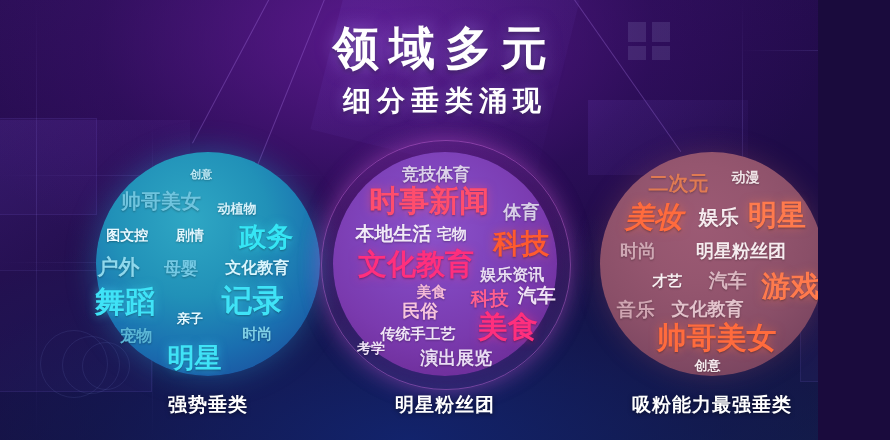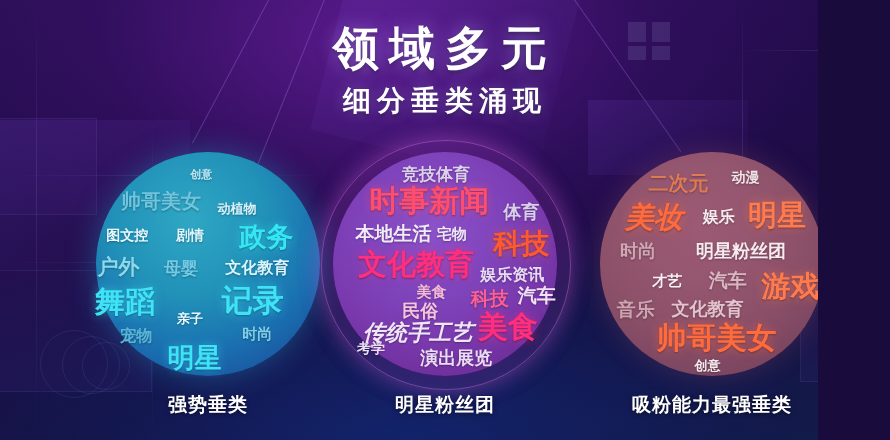--- a/index.html
+++ b/index.html
@@ -147,32 +147,32 @@
         <span class="w" style="left: 53%; top: 36%; font-size: 15px; color: rgb(239, 230, 246); text-shadow: rgba(0, 0, 0, 0.28) 0px 1px 2px;">宅物</span>
         <span class="w" style="left: 84%; top: 41%; font-size: 28px; color: rgb(255, 90, 46); text-shadow: rgba(255, 90, 46, 0.533) 0px 0px 10px, rgba(0, 0, 0, 0.35) 0px 1px 2px;">科技</span>
         <span class="w" style="left: 37%; top: 50%; font-size: 29px; color: rgb(255, 47, 125); text-shadow: rgba(255, 47, 125, 0.533) 0px 0px 10px, rgba(0, 0, 0, 0.35) 0px 1px 2px;">文化教育</span>
         <span class="w" style="left: 80%; top: 55%; font-size: 16px; color: rgb(232, 220, 242); text-shadow: rgba(0, 0, 0, 0.28) 0px 1px 2px;">娱乐资讯</span>
         <span class="w" style="left: 44%; top: 62%; font-size: 15px; color: rgb(243, 185, 214); text-shadow: rgba(0, 0, 0, 0.28) 0px 1px 2px;">美食</span>
         <span class="w" style="left: 70%; top: 65%; font-size: 19px; color: rgb(255, 95, 143); text-shadow: rgba(0, 0, 0, 0.28) 0px 1px 2px;">科技</span>
         <span class="w" style="left: 91%; top: 64%; font-size: 19px; color: rgb(239, 226, 245); text-shadow: rgba(0, 0, 0, 0.28) 0px 1px 2px;">汽车</span>
         <span class="w" style="left: 17%; top: 68%; font-size: 14px; color: rgb(236, 224, 244); text-shadow: rgba(0, 0, 0, 0.28) 0px 1px 2px; margin-top: 44px;">考学</span>
         <span class="w" style="left: 39%; top: 71%; font-size: 18px; color: rgb(247, 196, 221); text-shadow: rgba(0, 0, 0, 0.28) 0px 1px 2px;">民俗</span>
         <span class="w" style="left: 78%; top: 78%; font-size: 30px; color: rgb(255, 47, 125); text-shadow: rgba(255, 47, 125, 0.533) 0px 0px 10px, rgba(0, 0, 0, 0.35) 0px 1px 2px;">美食</span>
-        <span class="w" style="left: 38%; top: 81%; font-size: 22px; color: rgb(240, 230, 246); text-shadow: rgba(0, 0, 0, 0.28) 0px 1px 2px; font-style: italic;">传统手工艺</span>
+        <span class="w" style="left: 38%; top: 81%; font-size: 15px; color: rgb(240, 230, 246); text-shadow: rgba(0, 0, 0, 0.28) 0px 1px 2px;">传统手工艺</span>
         <span class="w" style="left: 55%; top: 92%; font-size: 18px; color: rgb(233, 220, 243); text-shadow: rgba(0, 0, 0, 0.28) 0px 1px 2px;">演出展览</span>
       </div>
   </div>
 
   <div class="bubble-wrap" id="wrap-3">
     <div class="bubble" id="bubble-3"></div>
     <div class="words" id="words-3">
         <span class="w" style="left: 35%; top: 14%; font-size: 20px; color: rgb(224, 122, 82); text-shadow: rgba(0, 0, 0, 0.28) 0px 1px 2px;">二次元</span>
         <span class="w" style="left: 65%; top: 11%; font-size: 14px; color: rgb(239, 227, 230); text-shadow: rgba(0, 0, 0, 0.28) 0px 1px 2px;">动漫</span>
         <span class="w" style="left: 24%; top: 29%; font-size: 29px; color: rgb(255, 107, 61); text-shadow: rgba(255, 107, 61, 0.533) 0px 0px 10px, rgba(0, 0, 0, 0.35) 0px 1px 2px; font-style: italic;">美妆</span>
-        <span class="w" style="left: 53%; top: 29%; font-size: 16px; color: rgb(246, 236, 239); text-shadow: rgba(0, 0, 0, 0.28) 0px 1px 2px; text-align: center;">娱乐</span>
+        <span class="w" style="left: 53%; top: 29%; font-size: 20px; color: rgb(246, 236, 239); text-shadow: rgba(0, 0, 0, 0.28) 0px 1px 2px; text-align: center;">娱乐</span>
         <span class="w" style="left: 79%; top: 28%; font-size: 29px; color: rgb(255, 122, 77); text-shadow: rgba(255, 122, 77, 0.533) 0px 0px 10px, rgba(0, 0, 0, 0.35) 0px 1px 2px;">明星</span>
         <span class="w" style="left: 17%; top: 44%; font-size: 18px; color: rgb(207, 168, 180); text-shadow: rgba(0, 0, 0, 0.28) 0px 1px 2px;">时尚</span>
         <span class="w" style="left: 63%; top: 44%; font-size: 18px; color: rgb(246, 236, 239); text-shadow: rgba(0, 0, 0, 0.28) 0px 1px 2px;">明星粉丝团</span>
         <span class="w" style="left: 30%; top: 57%; font-size: 15px; color: rgb(248, 240, 242); text-shadow: rgba(0, 0, 0, 0.28) 0px 1px 2px;">才艺</span>
         <span class="w" style="left: 57%; top: 57%; font-size: 19px; color: rgb(217, 182, 192); text-shadow: rgba(0, 0, 0, 0.28) 0px 1px 2px;">汽车</span>
         <span class="w" style="left: 85%; top: 60%; font-size: 29px; color: rgb(255, 122, 77); text-shadow: rgba(255, 122, 77, 0.533) 0px 0px 10px, rgba(0, 0, 0, 0.35) 0px 1px 2px;">游戏</span>
         <span class="w" style="left: 16%; top: 70%; font-size: 19px; color: rgb(207, 164, 177); text-shadow: rgba(0, 0, 0, 0.28) 0px 1px 2px;">音乐</span>
         <span class="w" style="left: 48%; top: 70%; font-size: 18px; color: rgb(227, 195, 204); text-shadow: rgba(0, 0, 0, 0.28) 0px 1px 2px;">文化教育</span>
         <span class="w" style="left: 52%; top: 83%; font-size: 30px; color: rgb(255, 107, 61); text-shadow: rgba(255, 107, 61, 0.533) 0px 0px 10px, rgba(0, 0, 0, 0.35) 0px 1px 2px;">帅哥美女</span>
         <span class="w" style="left: 48%; top: 95%; font-size: 13px; color: rgb(244, 233, 236); text-shadow: rgba(0, 0, 0, 0.28) 0px 1px 2px;">创意</span>

